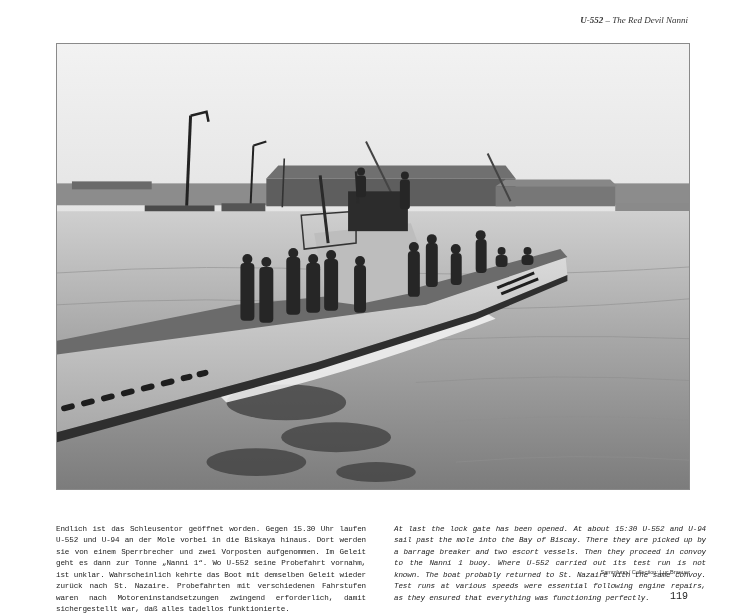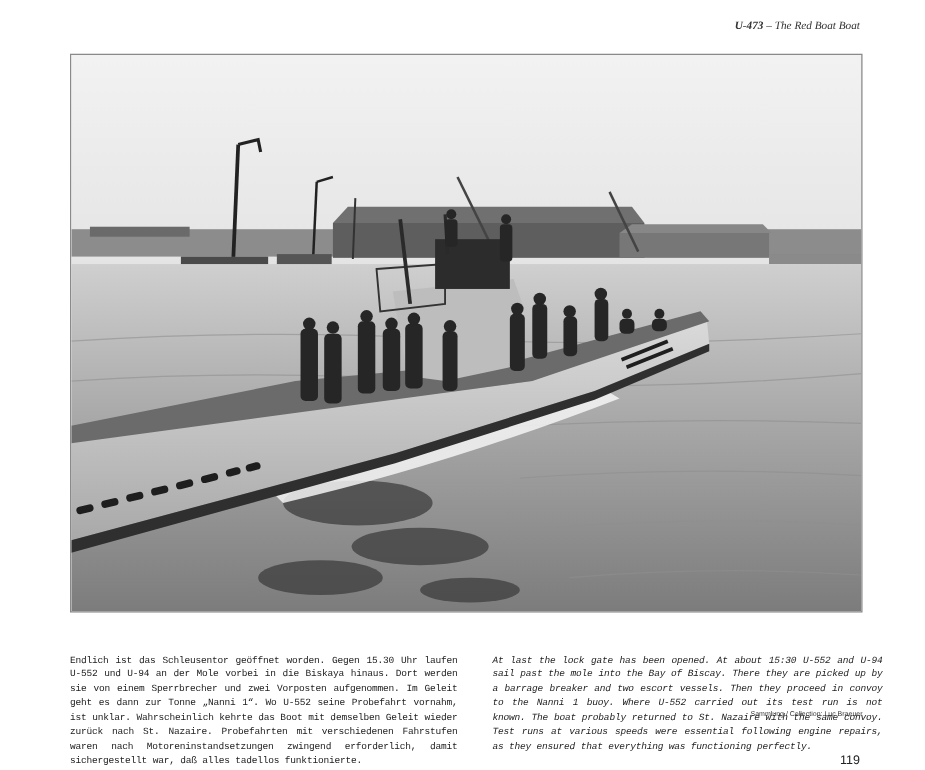--- a/index.html
+++ b/index.html
@@ -5,26 +5,26 @@
     html, body { margin: 0; padding: 0; background: #ffffff; }
     body { width: 740px; height: 616px; position: relative; overflow: hidden; font-family: "Liberation Sans", sans-serif; color: #1a1a1a; }
     .running-head { position: absolute; top: 15px; right: 52px; font-family: "Liberation Serif", serif; font-size: 9px; font-style: italic; color: #333; white-space: nowrap; }
     .running-head b { font-weight: bold; }
     .photo { position: absolute; left: 56px; top: 43px; width: 634px; height: 447px; border: 1px solid #8a8a8a; box-sizing: border-box; overflow: hidden; background: #ededed; }
     .photo svg { display: block; width: 100%; height: 100%; }
     .caption { position: absolute; top: 516px; font-size: 7.6px; line-height: 11.5px; color: #222; text-align: justify; font-family: Liberation Mono, monospace; letter-spacing: -0.15px; }
     .caption.de { left: 56px; width: 310px; }
     .caption.en { left: 394px; width: 312px; font-style: italic; }
     .credit { position: absolute; top: 569px; right: 50px; font-size: 5.6px; color: #333; font-family: "Liberation Sans", sans-serif; }
-    .folio { position: absolute; top: 591px; right: 52px; font-family: Liberation Sans, sans-serif; font-size: 10px; color: #222; margin-top: 12px; }
+    .folio { position: absolute; top: 591px; right: 52px; font-family: Liberation Mono, monospace; font-size: 10px; color: #222; }
   </style>
 </head>
 <body>
 
-<div class="running-head"><b>U-473</b><span> – </span><span>The Red Boat Boat</span></div>
+<div class="running-head"><b>U-552</b><span> – </span><span>The Red Devil Nanni</span></div>
 
 <div class="photo" title="Black-and-white photograph of U-boat U-552 leaving the lock in harbour with crew on deck, cranes and warehouses in background">
   <svg viewBox="0 0 634 447" preserveAspectRatio="none">
     <defs>
       <linearGradient id="sky" x1="0" y1="0" x2="0" y2="1">
         <stop offset="0" stop-color="#f2f2f2"></stop>
         <stop offset="1" stop-color="#e4e4e4"></stop>
       </linearGradient>
       <linearGradient id="water" x1="0" y1="0" x2="0" y2="1">
         <stop offset="0" stop-color="#cfcfcf"></stop>

